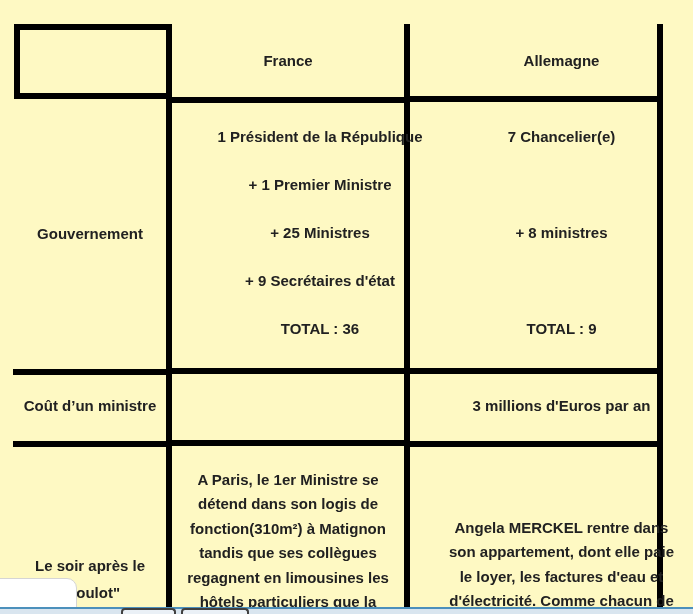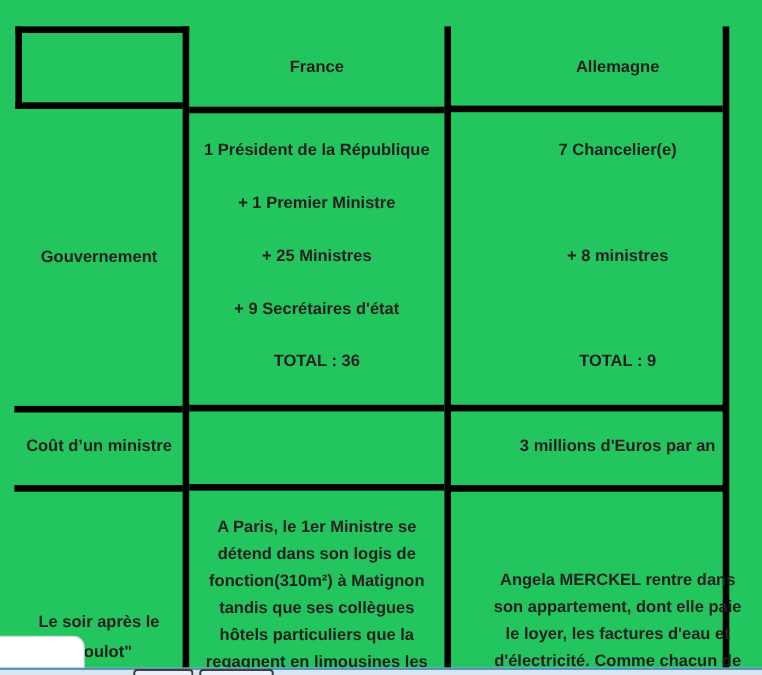--- a/index.html
+++ b/index.html
@@ -1,33 +1,33 @@
 <!DOCTYPE html>
 <html><head>
 <meta charset="utf-8">
 <style>
   html,body{margin:0;padding:0;background:#ffffff;}
   #stage{
     position:relative;
     width:693px;height:614px;
-    background:#22c55e;
+    background:#fef9c3;
     overflow:hidden;
     font-family:"Liberation Sans",sans-serif;
     font-weight:700;
     color:#212121;
   }
   .bline{position:absolute;background:#000000;}
   .txt{position:absolute;text-align:center;font-size:15px;}
   .txt div{white-space:nowrap;}
   .hdr{top:49px;line-height:24px;}
   .col-label{left:14px;width:152px;text-align:center;}
   .col-fr{left:172px;width:232px;}
   .col-de{left:410px;width:247px;margin-left:28px;}
   .gov-list{top:125px;display:flex;flex-direction:column;line-height:24px;}
-  .gov-fr{gap:24px;}
+  .gov-fr{gap:24px;margin-left:32px;}
   .gov-de{gap:72px;}
   .cout{top:394px;line-height:24px;}
   .para{line-height:24.4px;}
   .soir-label{top:552px;line-height:27px;}
   .soir-fr{top:468px;}
   .soir-de{top:516px;}
   .gov-label{top:222px;line-height:24px;}
   
   .popup{
     position:absolute;left:-15px;top:578px;width:90px;height:40px;
@@ -101,22 +101,22 @@
 
   <div class="txt soir-label col-label">
     <div>Le soir après le</div>
     <div>"boulot"</div>
   </div>
   <div class="txt para soir-fr col-fr">
     <div>A Paris, le 1er Ministre se</div>
     <div>détend dans son logis de</div>
     <div>fonction(310m²) à Matignon</div>
     <div>tandis que ses collègues</div>
+    <div>regagnent en limousines les</div>
     <div>hôtels particuliers que la</div>
-    <div>regagnent en limousines les</div>
   </div>
   <div class="txt para soir-de col-de">
     <div>Angela MERCKEL rentre dans</div>
     <div>son appartement, dont elle paie</div>
     <div>le loyer, les factures d'eau et</div>
     <div>d'électricité. Comme chacun de</div>
   </div>
 
   <div class="popup"></div>
 

